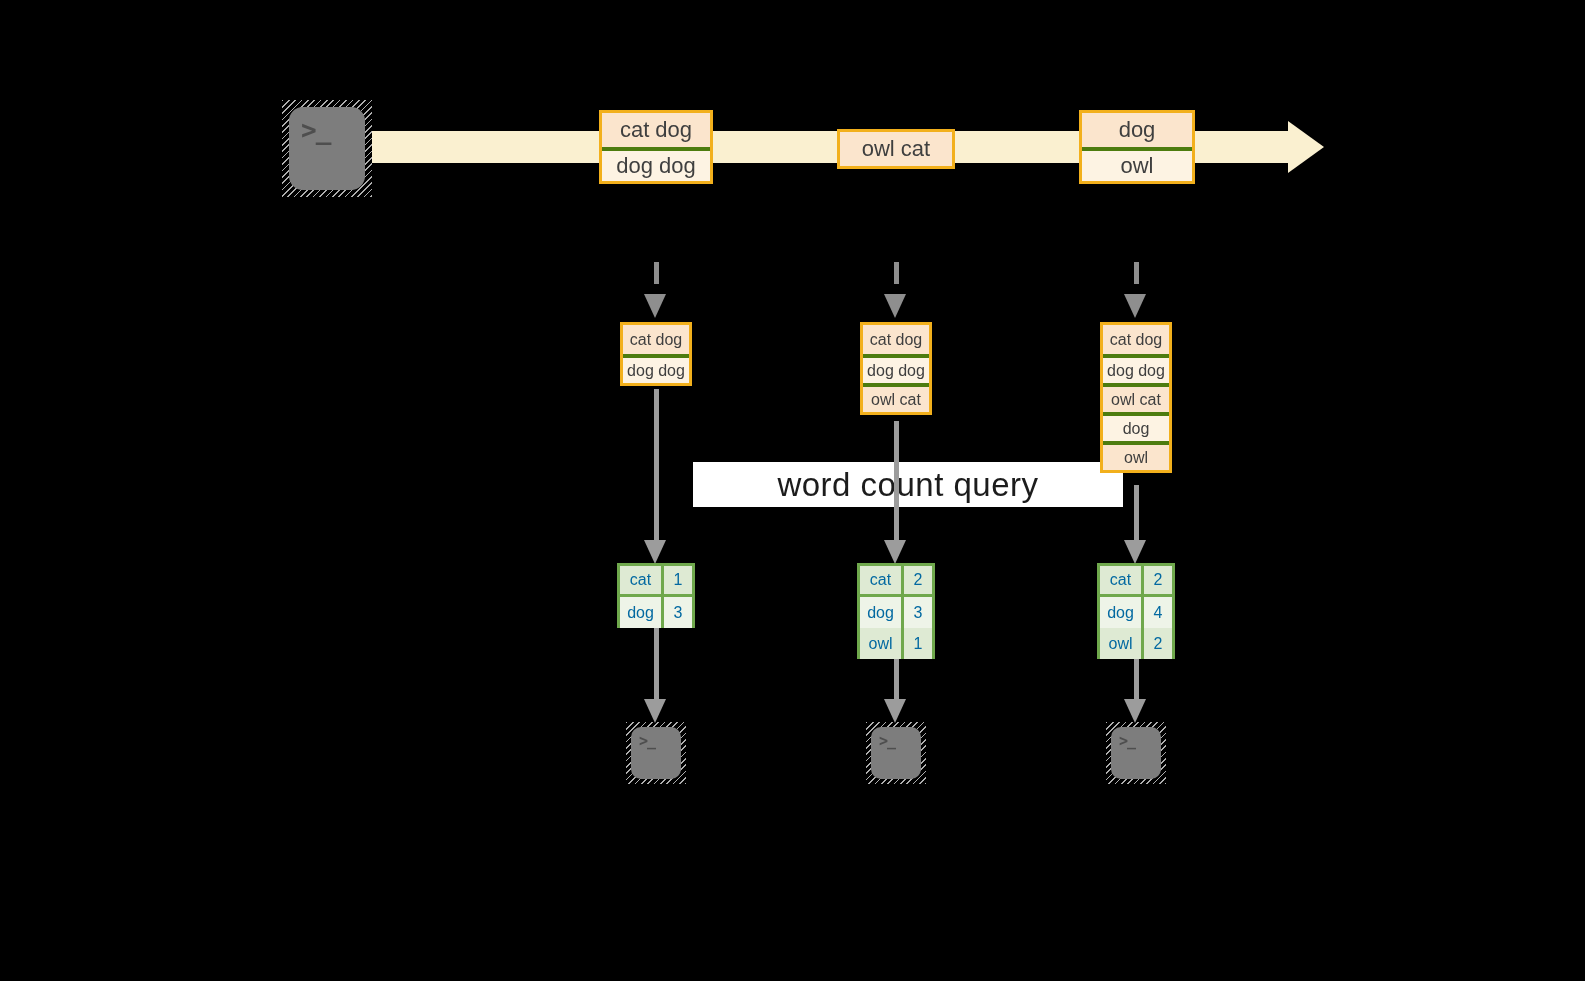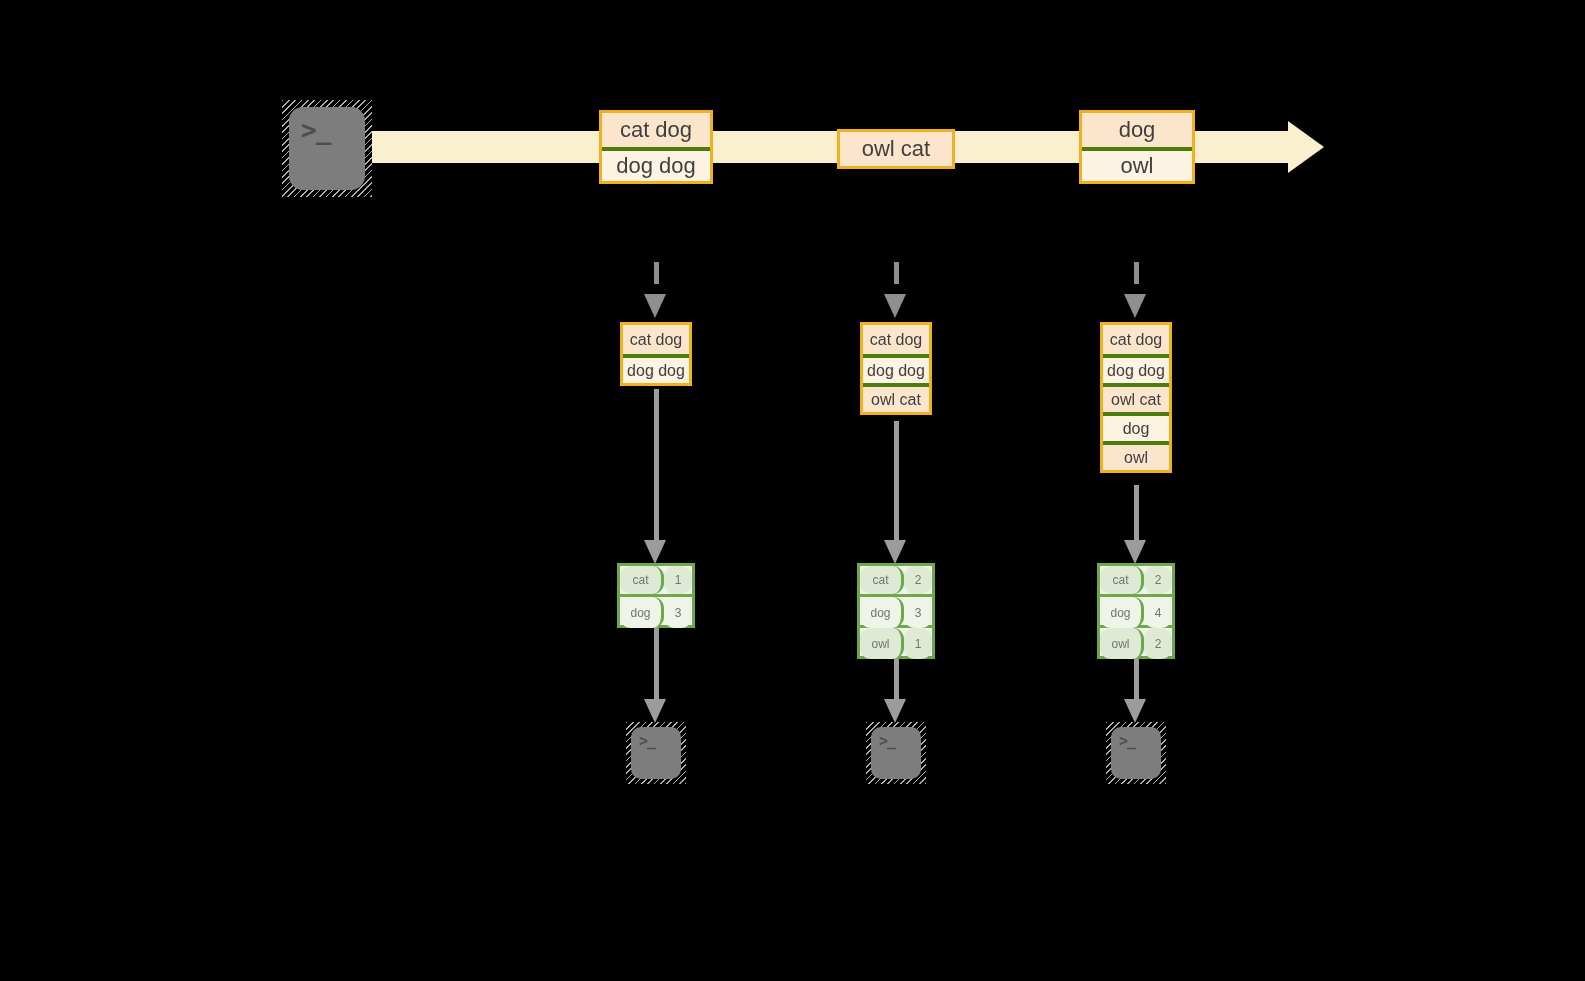--- a/index.html
+++ b/index.html
@@ -72,21 +72,21 @@
   }
   .gtbl .grow {
     box-sizing: border-box; display: flex; height: 31px;
     border-top: 3px solid #6FA84C;
   }
   .gtbl .grow:first-child { border-top: none; height: 28px; }
   .gtbl .grow:first-child .gcell { height: 28px; }
   .gcell {
     box-sizing: border-box; height: 31px;
     display: flex; align-items: center; justify-content: center;
-    font-size: 12px; color: #737373; border-radius: 11px;
+    font-size: 16px; color: #0369a1;
   }
   .gword { width: 44px; border-right: 3px solid #6FA84C; }
   .gnum  { flex: 1; }
   .gtbl .grow:nth-child(odd) .gcell  { background: #DEEAD3; }
   .gtbl .grow:nth-child(even) .gcell { background: #EEF4E8; }
 
   
   .terminal { z-index: 4; }
   .hatch {
     position: absolute; left: 0; top: 0; right: 0; bottom: 0;
@@ -154,20 +154,23 @@
     <div class="orow">owl cat</div>
   </div>
   <div class="abs obox st" style="left:1100px; top:322px; width:72px;">
     <div class="orow">cat dog</div>
     <div class="orow">dog dog</div>
     <div class="orow">owl cat</div>
     <div class="orow">dog</div>
     <div class="orow">owl</div>
   </div>
 
+  <div class="abs banner">
+    <span>word count query</span>
+  </div>
 
   <div class="abs vline" style="left:654px; top:389px; height:152px;"></div>
   <div class="abs vhead" style="left:644px; top:540px;"></div>
   <div class="abs vline" style="left:894px; top:421px; height:120px;"></div>
   <div class="abs vhead" style="left:884px; top:540px;"></div>
   <div class="abs vline" style="left:1134px; top:485px; height:56px;"></div>
   <div class="abs vhead" style="left:1124px; top:540px;"></div>
 
   <div class="abs gtbl" style="left:617px; top:563px;">
     <div class="grow">

